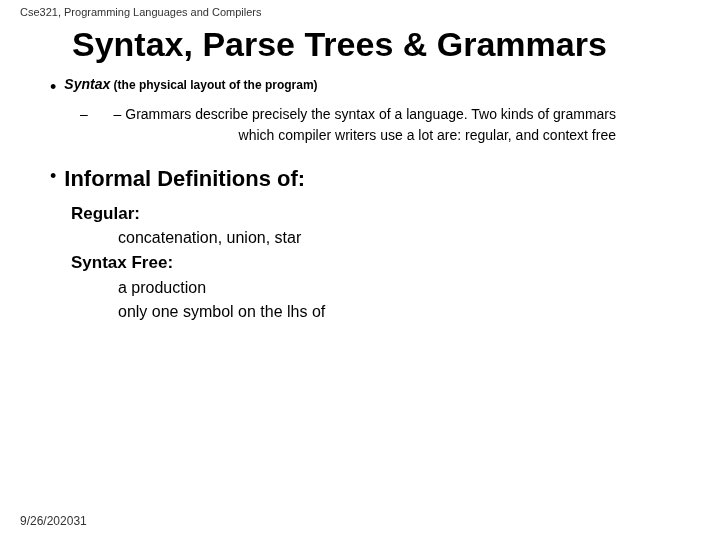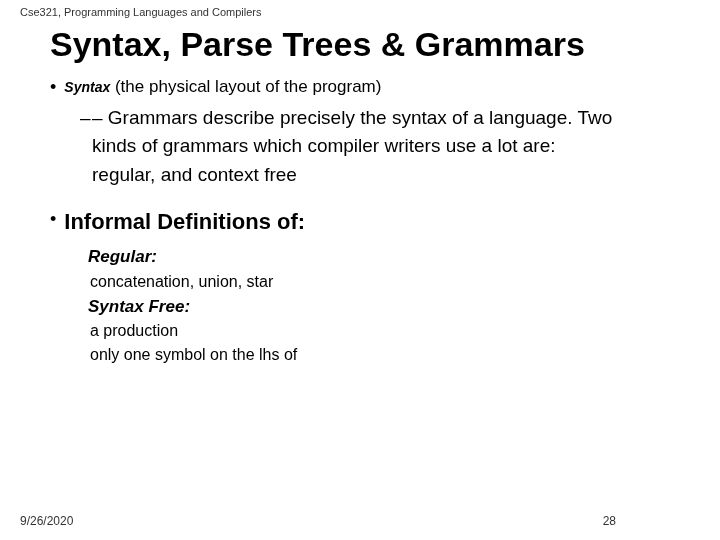--- a/index.html
+++ b/index.html
@@ -30,21 +30,21 @@
     .header-bar {
       width: 100%;
       padding: 6px 20px 2px 20px;
       font-size: 11px;
       color: #333333;
     }
 
     .slide-title {
       font-size: 34px;
       font-weight: bold;
-      padding: 4px 20px 10px 50px;
+      padding: 4px 20px 10px 72px;
       color: #000000;
       line-height: 1.2;
     }
 
     .content-area {
       padding: 0 20px 0 50px;
       flex: 1;
     }
 
     .bullet-section {
@@ -65,33 +65,34 @@
     }
 
     .syntax-label {
       font-size: 14px;
       font-weight: bold;
       font-style: italic;
       line-height: 1.4;
     }
 
     .syntax-normal {
-      font-size: 17px;
-      font-weight: normal;
+      font-size: 12px;
+      font-weight: bold;
       font-style: normal;
       line-height: 1.4;
       margin-top: 44px;
     }
 
     .sub-bullet {
       margin-left: 30px;
-      font-size: 19px;
+      font-size: 14px;
       line-height: 1.5;
       padding-left: 12px;
       position: relative;
+      text-align: right;
     }
 
     .sub-bullet::before {
       content: "–";
       position: absolute;
       left: 0;
     }
 
     .informal-section {
       margin-top: 18px;
@@ -103,37 +104,35 @@
       margin-bottom: 6px;
     }
 
     .informal-text {
       font-size: 22px;
       font-weight: bold;
       line-height: 1.4;
     }
 
     .indent-1 {
-      margin-left: 38px;
+      margin-left: 21px;
       font-size: 17px;
       font-weight: bold;
       line-height: 1.5;
-      font-style: italic;
     }
 
     .indent-2 {
-      margin-left: 40px;
+      margin-left: 68px;
       font-size: 16px;
       font-weight: normal;
       line-height: 1.5;
     }
 
     .footer {
       display: flex;
-      justify-content: space-between;
       padding: 6px 20px;
       font-size: 12px;
       color: #333333;
       position: absolute;
       bottom: 6px;
       left: 0;
       right: 0;
     }
   </style>
 </head>
@@ -170,16 +169,16 @@
 
       <div class="indent-1">Syntax Free:</div>
       <div class="indent-2">a production</div>
       <div class="indent-2">only one symbol on the lhs of</div>
     </div>
 
   </div>
 
   <div class="footer">
     <span>9/26/2020</span>
-    <span>28</span>
+    <span>31</span>
   </div>
 
 </div>
 
 </body></html>

